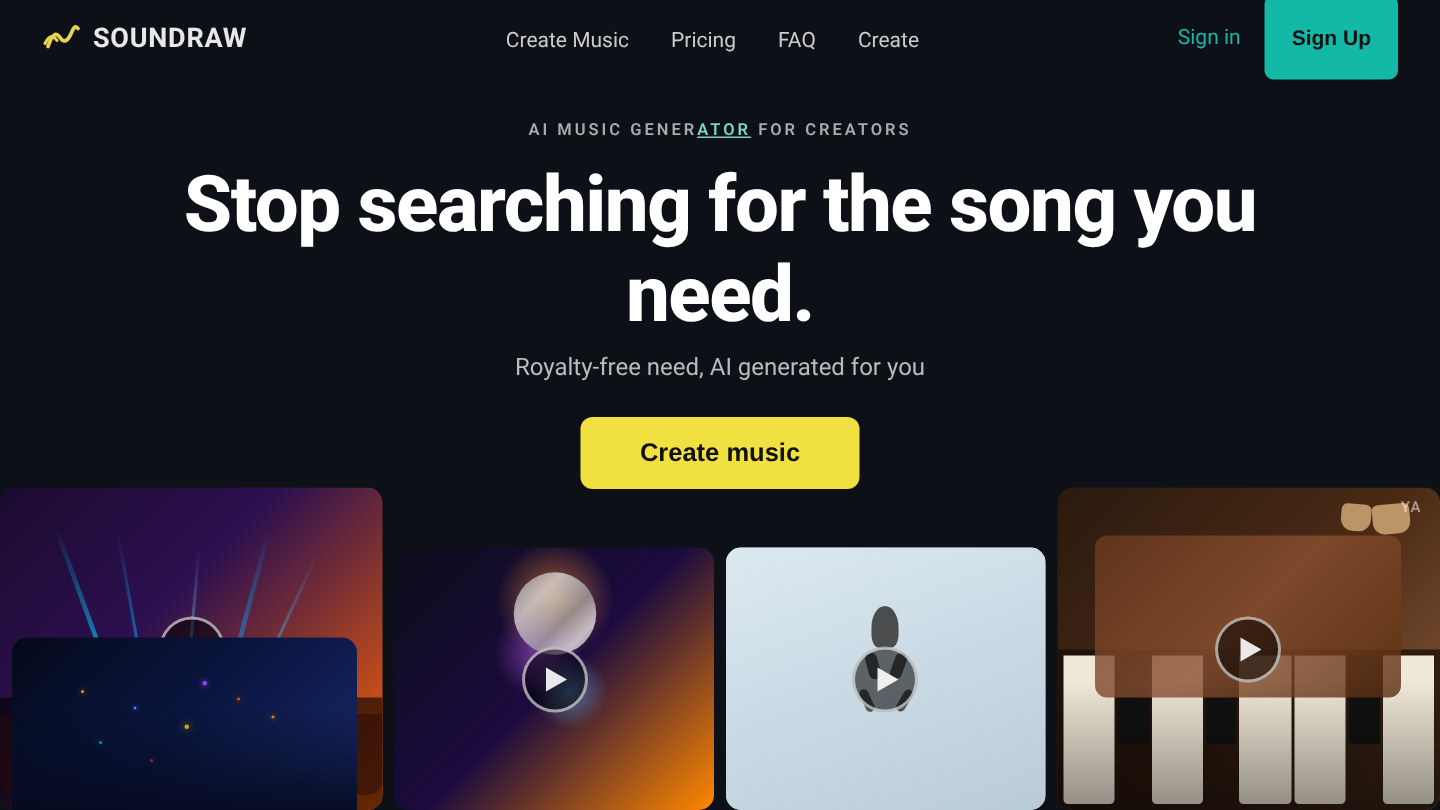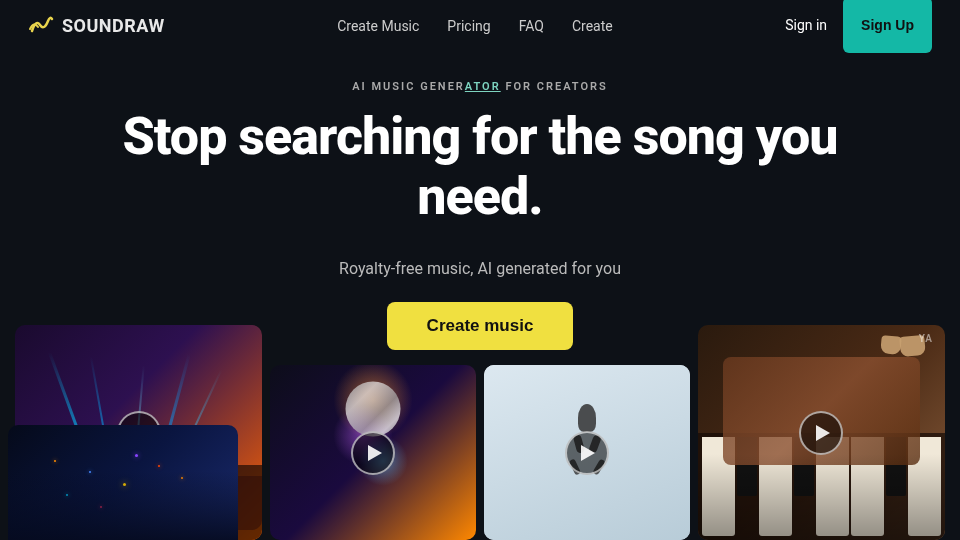--- a/index.html
+++ b/index.html
@@ -58,21 +58,21 @@
       font-weight: 400;
     }
 
     .nav-actions {
       display: flex;
       align-items: center;
       gap: 16px;
     }
 
     .signin-link {
-      color: #ffffff;
+      color: #14b8a6;
       text-decoration: none;
       font-size: 14px;
     }
 
     .signup-btn {
       background: #14b8a6;
       color: #111;
       border: none;
       padding: 20px 18px;
       border-radius: 6px;
@@ -101,21 +101,21 @@
       color: #7dd4c0;
       text-decoration: underline;
     }
 
     .hero-title {
       font-size: 52px;
       font-weight: 800;
       line-height: 1.15;
       color: #fff;
       max-width: 760px;
-      margin: 0 auto 32px;
+      margin: 0 auto 8px;
       letter-spacing: -1px;
     }
 
     .hero-subtitle {
       font-size: 16px;
       color: #bbb;
       margin-bottom: 24px;
       font-weight: 400;
     }
 
@@ -133,21 +133,21 @@
 
     
     .image-grid {
       position: absolute;
       bottom: 0;
       left: 0;
       right: 0;
       height: 215px;
       display: flex;
       gap: 8px;
-      padding: 0 15px;
+      padding: 0 0;
       overflow: hidden;
     }
 
     .grid-item {
       flex: 1;
       border-radius: 10px;
       position: relative;
       overflow: hidden;
       background: #1a1a2e;
     }
@@ -271,21 +271,21 @@
   </div>
 </nav>
 
 <section class="hero">
   <p class="ai-badge">
     AI MUSIC GENER<span class="highlight">ATOR</span> FOR CREATORS
   </p>
   <h1 class="hero-title">
     <span>Stop searching for the song you need.</span><br>
   </h1>
-  <p class="hero-subtitle">Royalty-free music, AI generated for you</p>
+  <p class="hero-subtitle">Royalty-free need, AI generated for you</p>
   <button class="cta-btn">Create music</button>
 </section>
 
 <div class="image-grid">
 
   <div class="grid-item concert">
     <div class="concert-beams">
 
       <div style="position:absolute;bottom:35%;left:30%;width:3px;height:120px;background:linear-gradient(to top,rgba(0,200,255,0.9),transparent);transform:rotate(-20deg);transform-origin:bottom center;border-radius:2px;"></div>
       <div style="position:absolute;bottom:35%;left:38%;width:2px;height:110px;background:linear-gradient(to top,rgba(0,180,255,0.8),transparent);transform:rotate(-10deg);transform-origin:bottom center;border-radius:2px;"></div>

